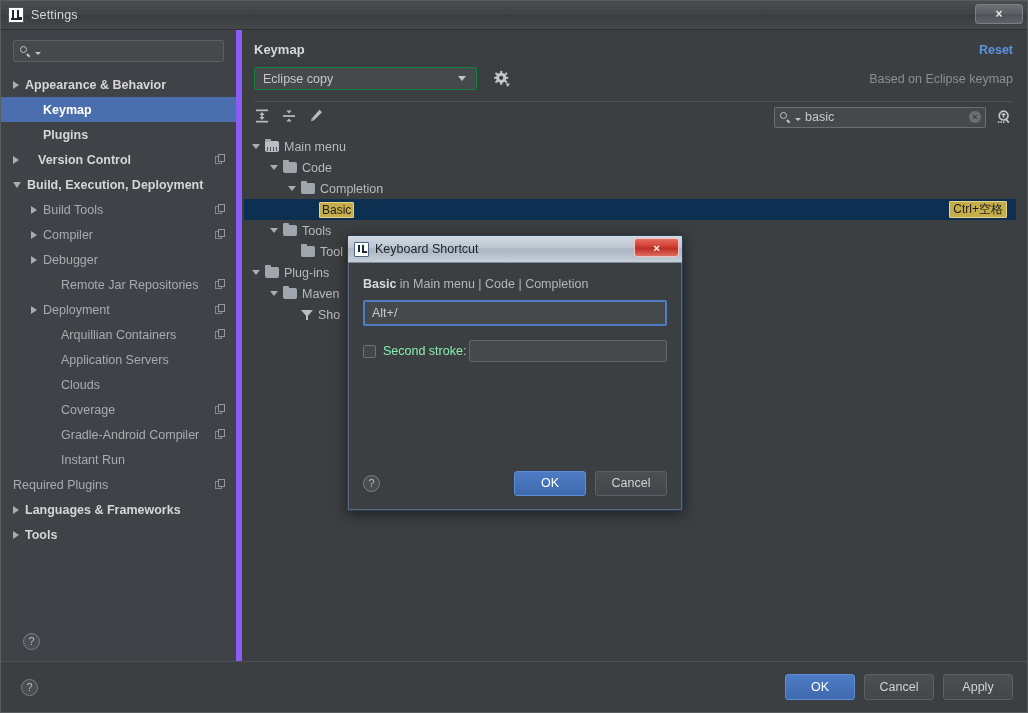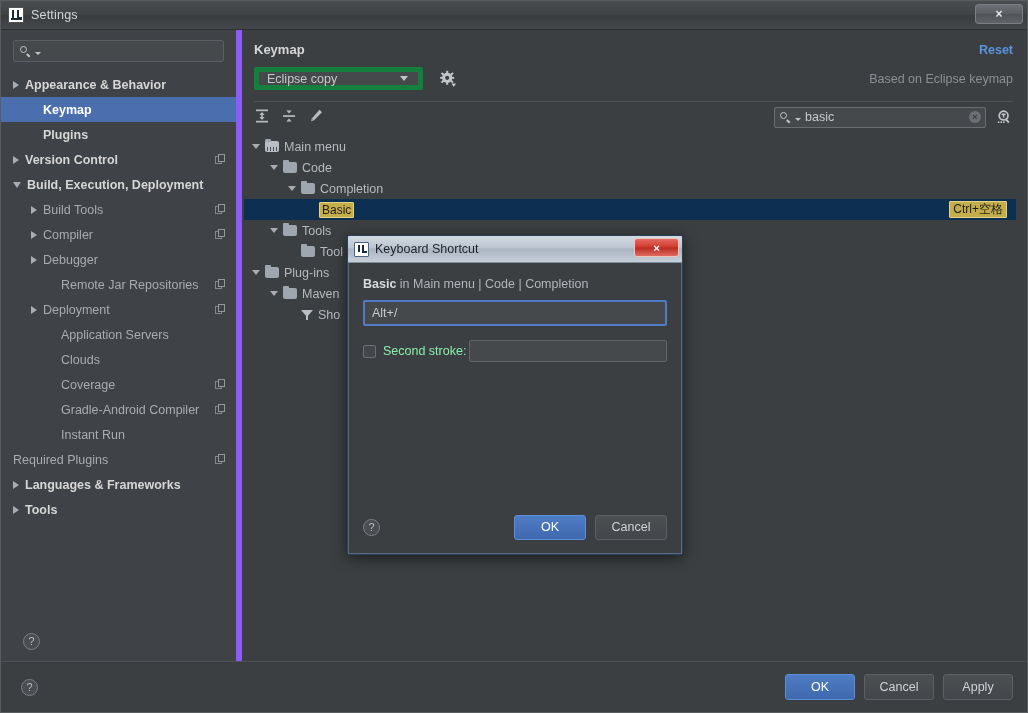--- a/index.html
+++ b/index.html
@@ -260,24 +260,24 @@
     color: #5a93e0;
     font-size: 12.5px;
     font-weight: bold;
   }
   #main-header-row2 {
     display: flex;
     align-items: center;
     margin-top: 10px;
   }
   #keymap-combo {
-    width: 169px;
+    width: 223px;
     height: 23px;
     background: #45494c;
-    border: 5px solid #15803d;
+    border: 1px solid #15803d;
     border-radius: 2px;
     display: flex;
     align-items: center;
     padding: 0 3px 0 8px;
     box-sizing: border-box;
     font-size: 12.5px;
     color: #c7c7c7;
   }
   #keymap-combo .combo-caret {
     margin-left: auto;
@@ -483,21 +483,21 @@
     color: #ffffff;
   }
   #bottom-spacer { margin-left: auto; }
 
   
   #modal {
     position: absolute;
     left: 346px;
     top: 234px;
     width: 336px;
-    height: 320px;
+    height: 276px;
     box-sizing: border-box;
     border: 1px solid #2a3f5a;
     background: #3c3f41;
     box-shadow: 0 3px 14px rgba(0,0,0,.55);
     display: flex;
     flex-direction: column;
     border-radius: 2px;
     overflow: hidden;
   }
   #modal-titlebar {
@@ -668,21 +668,21 @@
             <span class="side-label bold">Appearance &amp; Behavior</span>
           </div>
           <div class="side-row selected" style="padding-left: 30px;">
             <span class="tri none"></span>
             <span class="side-label bold">Keymap</span>
           </div>
           <div class="side-row" style="padding-left: 30px;">
             <span class="tri none"></span>
             <span class="side-label bold">Plugins</span>
           </div>
-          <div class="side-row" style="padding-left: 12px;">
+          <div class="side-row" style="padding-left: 12px; gap: 13px;">
             <span class="tri right"></span>
             <span class="side-label bold">Version Control</span>
             <span class="copy-badge"></span>
           </div>
           <div class="side-row" style="padding-left: 12px;">
             <span class="tri down"></span>
             <span class="side-label bold">Build, Execution, Deployment</span>
           </div>
           <div class="side-row" style="padding-left: 30px;">
             <span class="tri right"></span>
@@ -699,20 +699,25 @@
             <span class="side-label">Debugger</span>
           </div>
           <div class="side-row" style="padding-left: 48px;">
             <span class="tri none"></span>
             <span class="side-label">Remote Jar Repositories</span>
             <span class="copy-badge"></span>
           </div>
           <div class="side-row" style="padding-left: 30px;">
             <span class="tri right"></span>
             <span class="side-label">Deployment</span>
+            <span class="copy-badge"></span>
+          </div>
+          <div class="side-row" style="padding-left: 48px;">
+            <span class="tri none"></span>
+            <span class="side-label">Arquillian Containers</span>
             <span class="copy-badge"></span>
           </div>
           <div class="side-row" style="padding-left: 48px;">
             <span class="tri none"></span>
             <span class="side-label">Application Servers</span>
           </div>
           <div class="side-row" style="padding-left: 48px;">
             <span class="tri none"></span>
             <span class="side-label">Clouds</span>
           </div>

